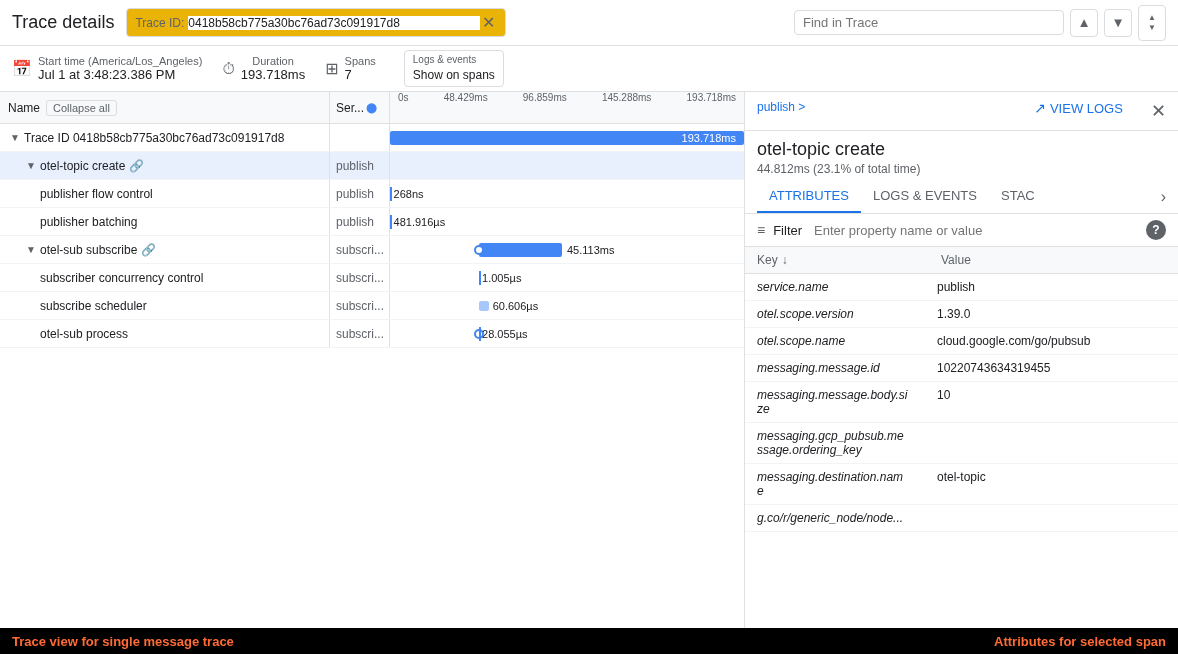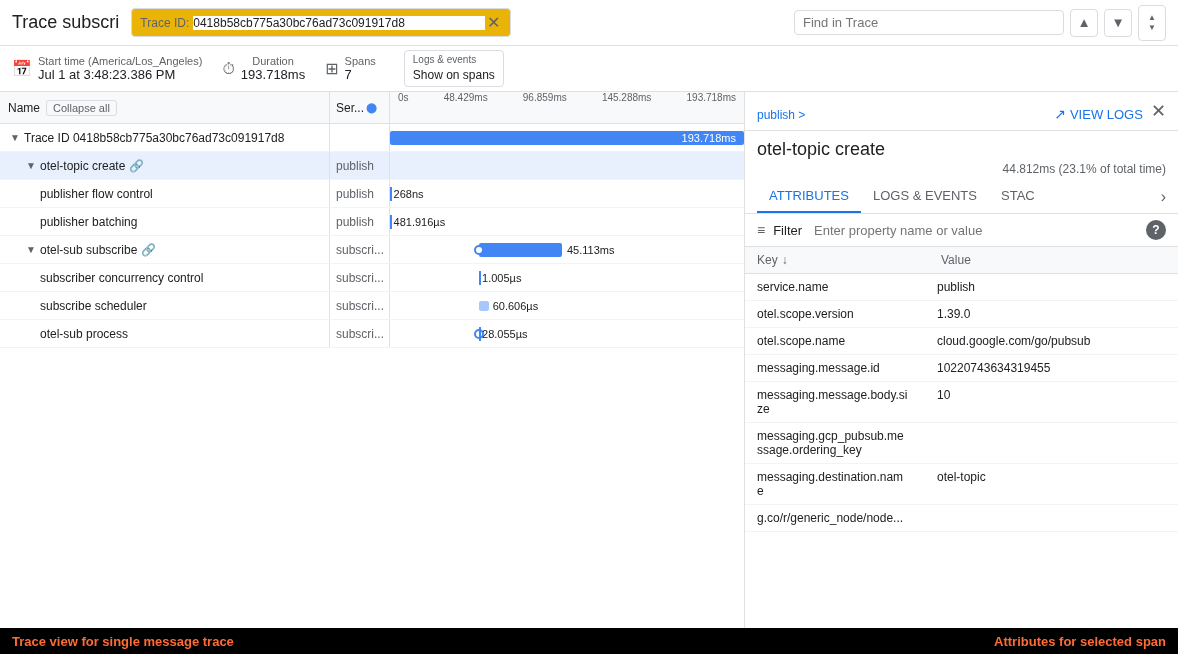--- a/index.html
+++ b/index.html
@@ -293,24 +293,24 @@
 
     
     .detail-panel {
       flex: 1;
       display: flex;
       flex-direction: column;
       overflow: hidden;
     }
     .detail-header {
       display: flex;
-      align-items: flex-end;
+      align-items: flex-start;
       padding: 8px 12px;
       border-bottom: 1px solid #e0e0e0;
-      gap: 0;
+      gap: 20px;
     }
     .publish-link {
       color: #1a73e8;
       font-size: 12px;
       cursor: pointer;
     }
     .view-logs-btn {
       display: flex;
       align-items: center;
       gap: 4px;
@@ -334,21 +334,20 @@
     }
     .detail-span-name {
       font-size: 18px;
       font-weight: 500;
       color: #202124;
     }
     .detail-timing {
       font-size: 12px;
       color: #5f6368;
       margin-top: 2px;
-      text-align: right;
     }
 
     .detail-tabs {
       display: flex;
       border-bottom: 1px solid #e0e0e0;
       padding: 0 12px;
       gap: 0;
     }
     .detail-tab {
       padding: 8px 12px;
@@ -433,20 +432,21 @@
       padding: 6px 12px;
       border-bottom: 1px solid #f1f3f4;
       font-size: 13px;
     }
     .attr-key {
       flex: 0 0 180px;
       color: #202124;
       font-size: 12px;
       padding-right: 28px;
       word-break: break-word;
+      font-style: italic;
     }
     .attr-value {
       flex: 1;
       color: #202124;
       font-size: 12px;
       word-break: break-word;
     }
 
     
     .bottom-bar {
@@ -484,21 +484,21 @@
       height: 14px;
       background: #4285f4;
     }
 
     .sort-icon { font-size: 12px; }
   </style>
 </head>
 <body>
 
 <div class="top-bar">
-  <span class="page-title">Trace subscri</span>
+  <span class="page-title">Trace details</span>
   <div class="trace-id-input-wrapper">
     <span style="font-size:12px;color:#5f6368;margin-right:4px;">Trace ID:</span>
     <input type="text" style="font-size: 12px; color: rgb(32, 33, 36); flex: 1 1 0%; border: none; outline: none;" value="0418b58cb775a30bc76ad73c091917d8">
     <button class="clear-btn">✕</button>
   </div>
 
   <div class="find-trace-area">
     <div class="find-trace-input-wrapper">
       <input type="text" style="border: none; outline: none; font-size: 13px; color: rgb(154, 160, 166); width: 100%;" placeholder="Find in Trace">
     </div>

